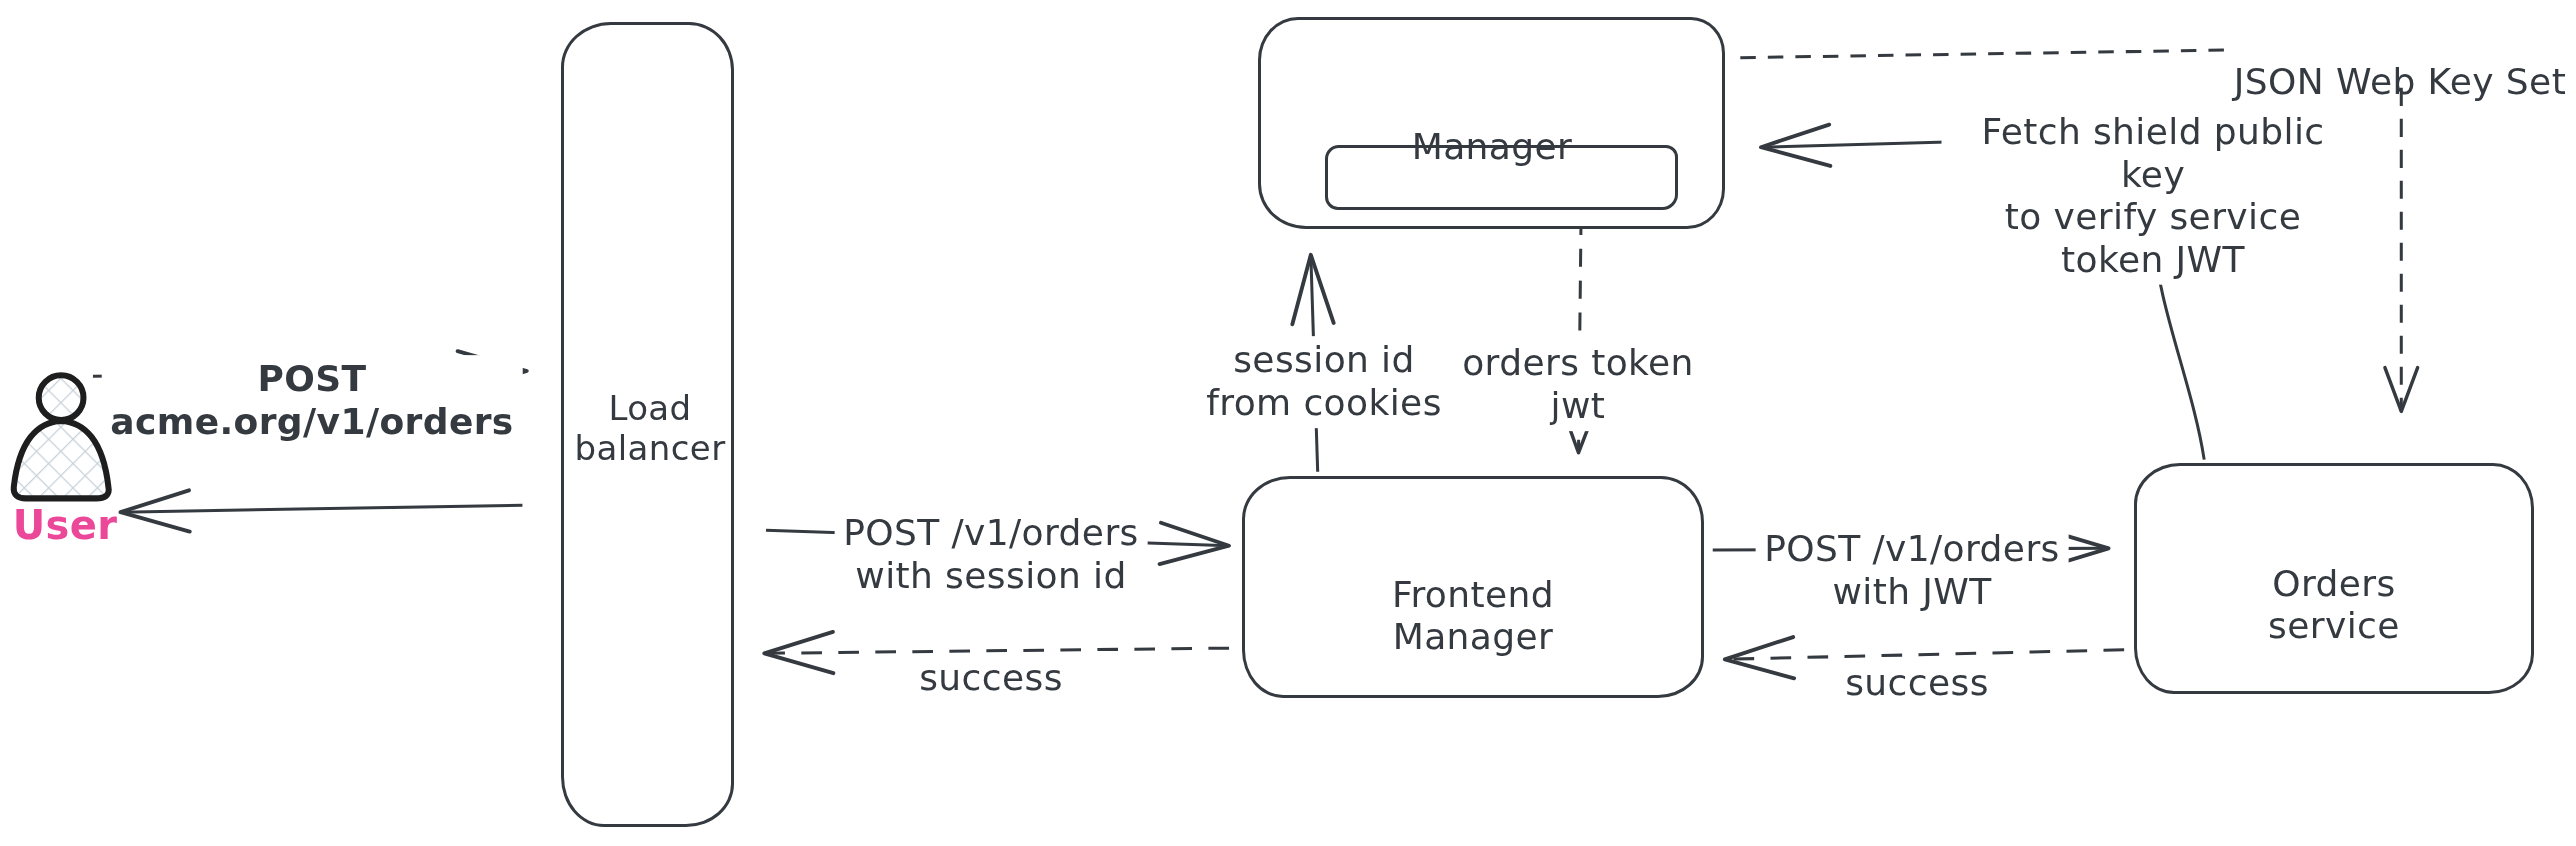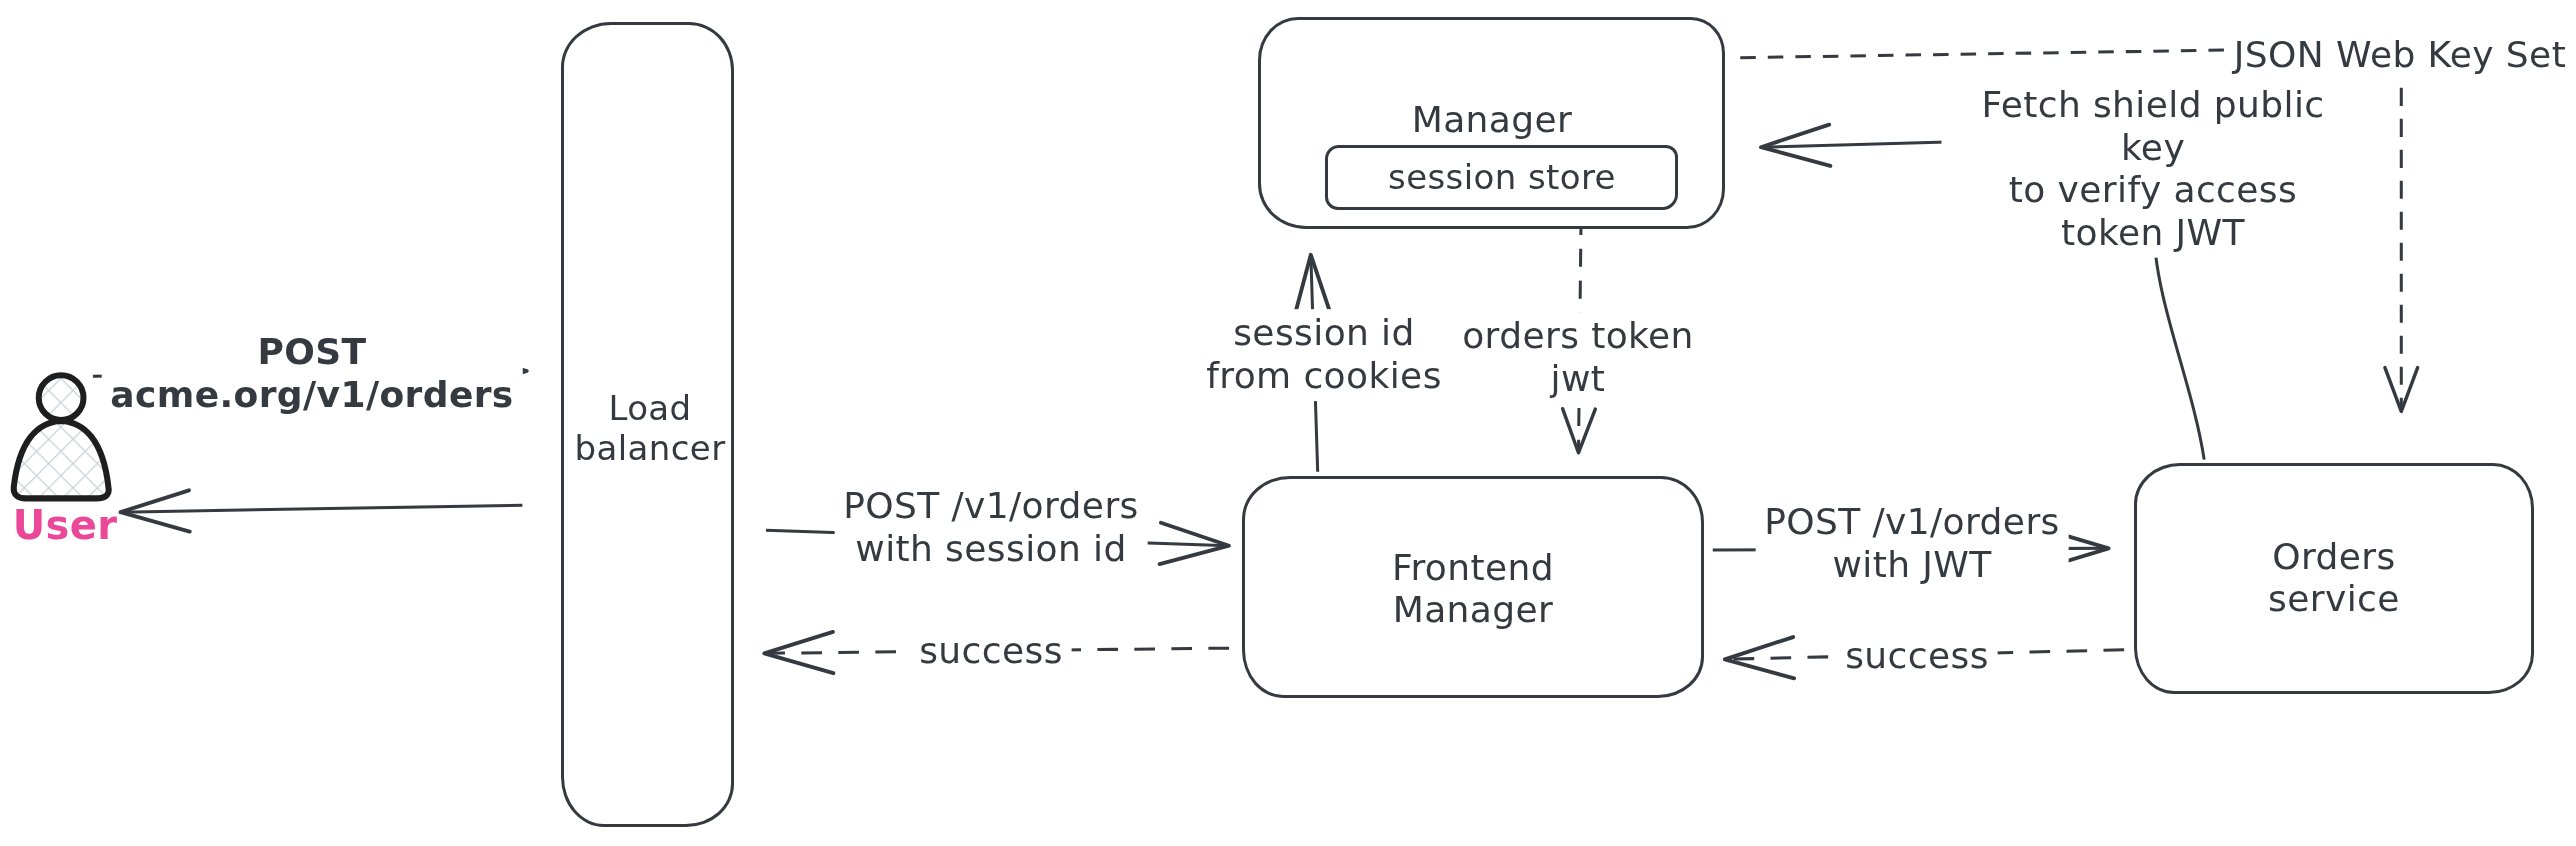--- a/index.html
+++ b/index.html
@@ -27,21 +27,21 @@
     position: absolute;
     transform: translate(-50%, -50%);
     color: #343a40;
     white-space: pre-line;
     text-align: center;
     z-index: 3;
     letter-spacing: 0.4px;
     line-height: 1.18;
   }
   .label.masked { background: #ffffff; padding: 3.4px 8.6px; }
-  .f42 { font-size: 36px; }
+  .f42 { font-size: 36px; margin-top: 27px; }
   .f40 { font-size: 34px; }
   .f46 { font-size: 40px; font-weight: bold; color: #ec4899; }
 
   
   .node-label { z-index: 4; }
 </style>
 </head>
 <body>
 
 <div id="canvas">
@@ -106,21 +106,20 @@
   <div class="node" style="left:2134px; top:463px; width:400px; height:231px;
               border-radius:46px 41px 45px 40px / 41px 45px 40px 46px;"></div>
 
   <div class="label f46 node-label" style="left:65px; top:526px;">User</div>
 
   <div class="label f40 node-label" style="left:650px; top:428px;">Load
 balancer</div>
 
   <div class="label f42 node-label" style="left:1492px; top:120px;">Manager</div>
 
-  <div class="label f40 node-label" style="left:1502px; top:177px;">session store</div>
 
   <div class="label f42 node-label" style="left:2334px; top:578px;">Orders service</div>
 
   <div class="label f42 node-label" style="left:1473px; top:589px;">Frontend
 Manager</div>
 
   <div class="label f42 masked" style="left:312px; top:374px;font-weight:bold;">POST
 acme.org/v1/orders</div>
 
   <div class="label f42 masked" style="left:991px; top:528px;">POST /v1/orders
@@ -133,19 +132,19 @@
 
   <div class="label f42 masked" style="left:1578px; top:358px;">orders token
 jwt</div>
 
   <div class="label f42 masked" style="left:1912px; top:544px;">POST /v1/orders
 with JWT</div>
 
   <div class="label f42 masked" style="left:1917px; top:657px;">success</div>
 
   <div class="label f42 masked" style="left:2153px; top:169px;">Fetch shield public key
-to verify access
+to verify service
 token JWT</div>
 
   <div class="label f42" style="left:2400px; top:55px; white-space:nowrap;">JSON Web Key Set</div>
 
 </div>
 
 
 </body></html>

